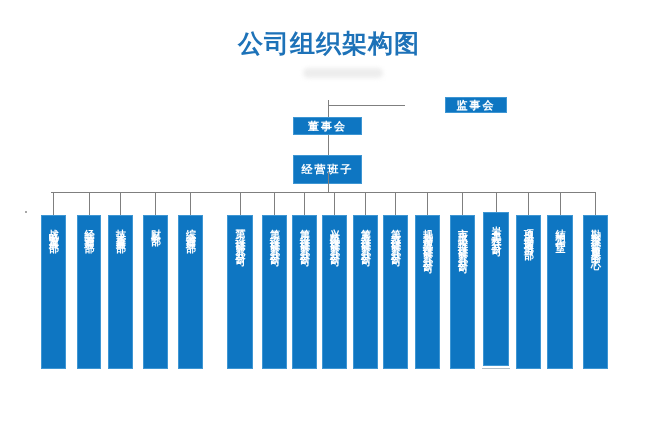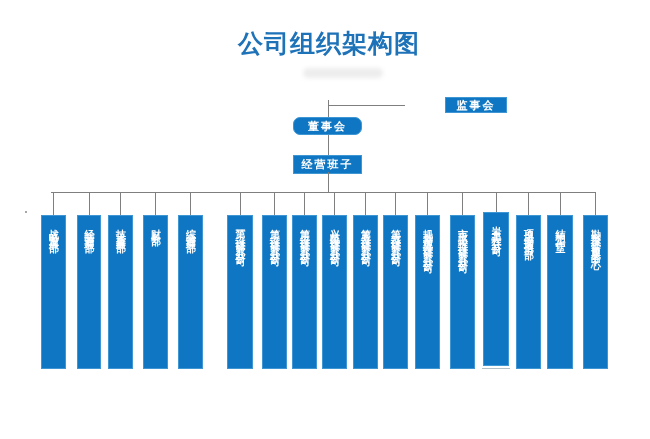--- a/index.html
+++ b/index.html
@@ -40,24 +40,24 @@
 <body>
 
 <div id="canvas">
 
   <div class="page-title">公司组织架构图</div>
   <div class="smudge"></div>
 
   <div class="node" style="left:405px;top:97px;width:62px;height:16px;margin-left:40px;">
     <span>监事会</span>
   </div>
-  <div class="node" style="left:293px;top:117px;width:69px;height:18px;border-radius:7px;">
+  <div class="node" style="left:293px;top:117px;width:69px;height:18px;">
     <span>董事会</span>
   </div>
-  <div class="node" style="left:293px;top:155px;width:69px;height:19px;">
+  <div class="node" style="left:293px;top:155px;width:69px;height:29px;">
     <span>经营班子</span>
   </div>
 
   <div class="wire" style="left:328px;top:100px;width:1px;height:17px;"></div>
   <div class="wire" style="left:328px;top:105px;width:77px;height:1px;"></div>
   <div class="wire" style="left:328px;top:135px;width:1px;height:20px;"></div>
   <div class="wire" style="left:328px;top:172px;width:1px;height:20px;"></div>
   <div class="wire" style="left:51px;top:192px;width:545px;height:1px;"></div>
 
   <div class="wire" style="left:53px;top:192px;width:1px;height:23px;"></div>

